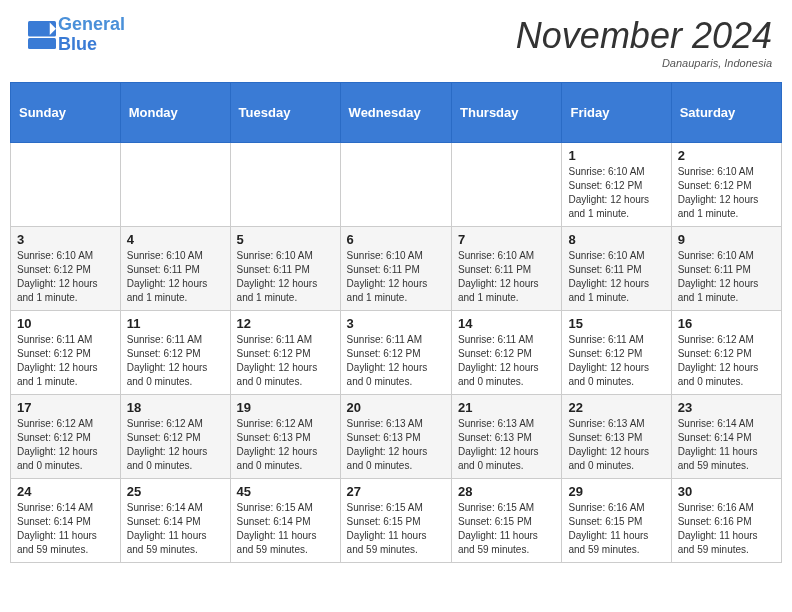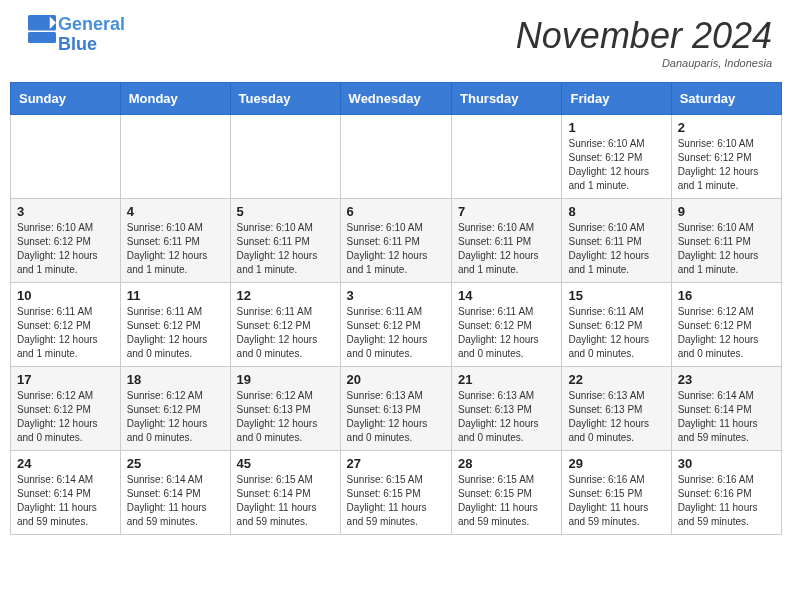--- a/index.html
+++ b/index.html
@@ -12,20 +12,21 @@
     }
     .header {
       display: flex;
       justify-content: space-between;
       align-items: flex-start;
       margin-bottom: 8px;
       padding: 5px 10px;
     }
     .logo {
       display: flex;
+      align-items: center;
       padding-left: 8px;
     }
     .logo-text {
       font-size: 18px;
       font-weight: bold;
       color: #333;
       line-height: 1.1;
     }
     .logo-text span {
       color: #4a90d9;
@@ -51,21 +52,21 @@
     .calendar {
       width: 100%;
       border-collapse: collapse;
       border: 1px solid #ccc;
     }
     .calendar th {
       background-color: #3a7bd5;
       color: #fff;
       font-size: 13px;
       font-weight: bold;
-      padding: 8px 8px;
+      padding: 22px 8px;
       text-align: left;
       border: 1px solid #2a6bc5;
     }
     .calendar td {
       vertical-align: top;
       padding: 5px 6px;
       border: 1px solid #ccc;
       font-size: 10.5px;
       color: #333;
       width: 113px;

